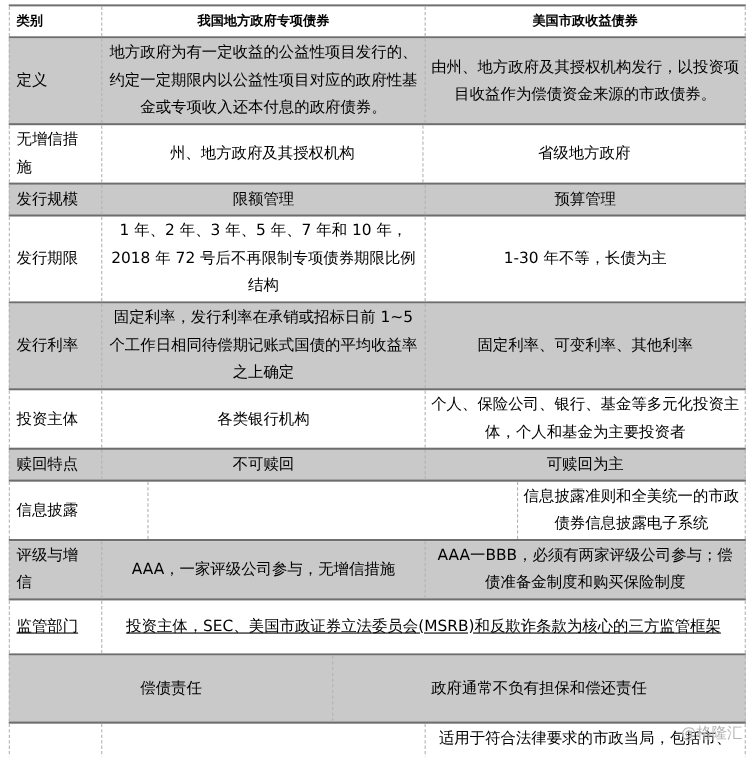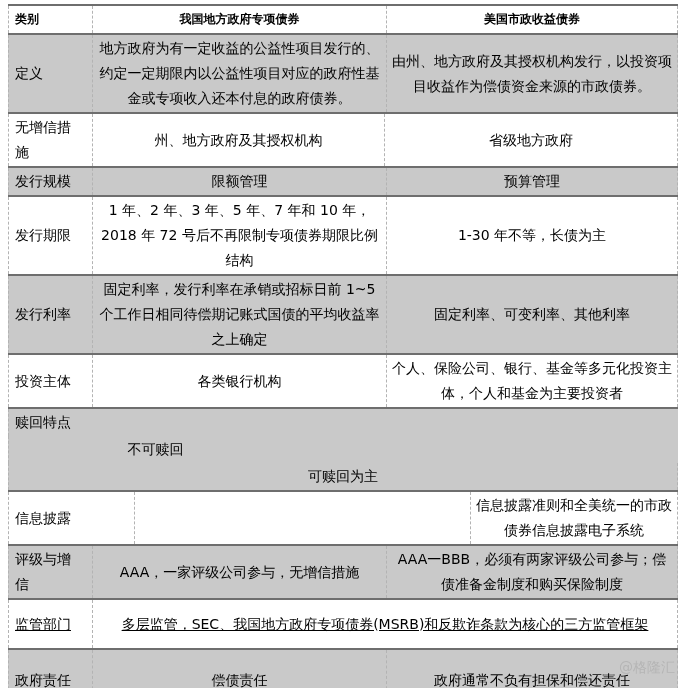--- a/index.html
+++ b/index.html
@@ -43,21 +43,21 @@
   .col-china { width: 294px; }
   .col-us { flex: 1; }
   .header .cell { font-weight: bold; font-size: 12px; }
   .r0  { min-height: 26px; }
   .r1  { min-height: 78px; }
   .r2  { min-height: 29px; }
   .r3  { min-height: 27px; }
   .r4  { min-height: 51px; }
   .r5  { min-height: 76px; }
   .r6  { min-height: 49px; }
-  .r7  { min-height: 28px; flex-direction: column; }
+  .r7  { min-height: 28px; }
   .r8  { min-height: 50px; gap: 42px; }
   .r9  { min-height: 52px; justify-content: center; }
   .r10 { min-height: 50px; text-decoration: underline; }
   .r11 { min-height: 62px; }
   .r12 { min-height: 96px; }
   .watermark {
     position: absolute;
     right: 10px;
     top: 658px;
     font-size: 14px;
@@ -125,25 +125,24 @@
   </div>
 
   <div class="row shaded r9">
     <div class="cell col-label">评级与增信</div>
     <div class="cell col-china">AAA，一家评级公司参与，无增信措施</div>
     <div class="cell col-us">AAA一BBB，必须有两家评级公司参与；偿债准备金制度和购买保险制度</div>
   </div>
 
   <div class="row r10">
     <div class="cell col-label">监管部门</div>
-    <div class="cell col-us">多层监管，SEC、我国地方政府专项债券(MSRB)和反欺诈条款为核心的三方监管框架</div>
+    <div class="cell col-us">投资主体，SEC、美国市政证券立法委员会(MSRB)和反欺诈条款为核心的三方监管框架</div>
   </div>
 
   <div class="row shaded r11">
-    <div class="cell col-label">政府责任</div>
     <div class="cell col-china">偿债责任</div>
     <div class="cell col-us">政府通常不负有担保和偿还责任</div>
   </div>
 
   <div class="row r12">
     <div class="cell col-label">破产保护</div>
     <div class="cell col-china"></div>
     <div class="cell col-us">适用于符合法律要求的市政当局，包括市、县、镇一级地方政府，学区、公共区域，以及诸如桥梁、高速公路等收费运营主体，但不包含州政府。</div>
   </div>
 

